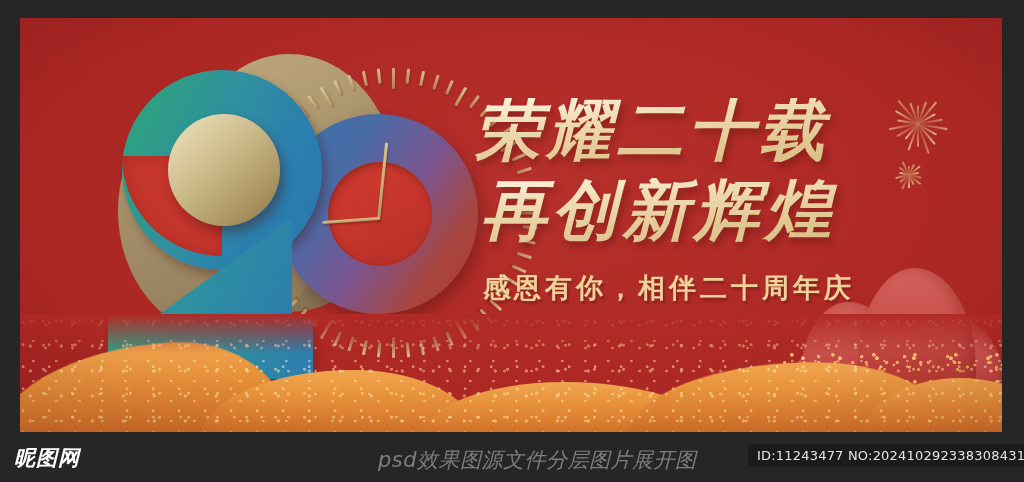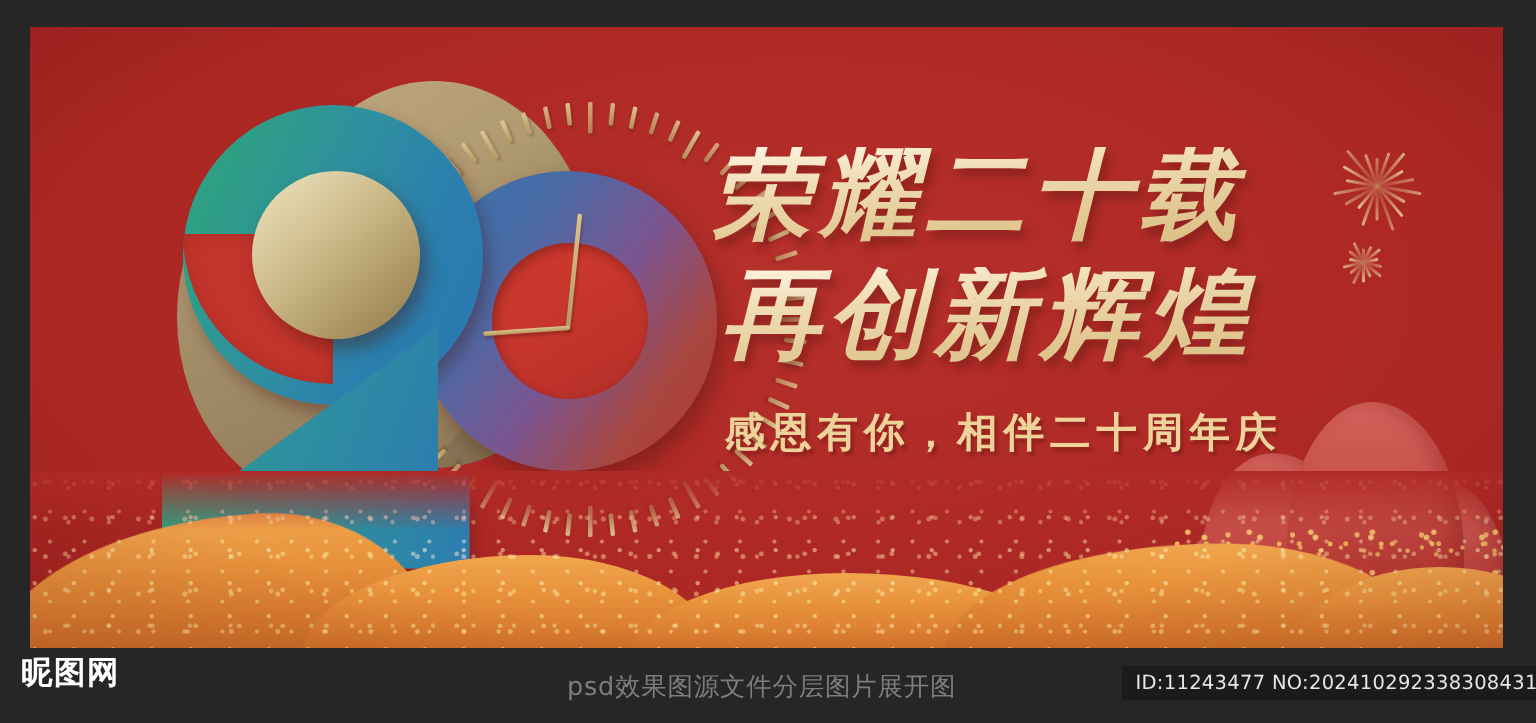--- a/index.html
+++ b/index.html
@@ -188,27 +188,27 @@
     mix-blend-mode:screen;pointer-events:none;
   }
   #land .fade{
     position:absolute;left:0;top:0;width:100%;height:40px;
     background:linear-gradient(to bottom,rgba(176,42,39,1) 0%,rgba(176,42,39,0) 100%);
     pointer-events:none;
   }
 
   
   #chrome{position:absolute;left:0;bottom:0;width:1024px;height:50px;background:#262626;}
-  #wm{position:absolute;left:14px;top:2px;display:flex;align-items:flex-end;gap:8px;}
+  #wm{position:absolute;left:14px;top:12px;display:flex;align-items:flex-end;gap:8px;font-style:italic;}
   #wm .cn{color:#fff;font-size:21px;font-weight:700;letter-spacing:1px;
           font-family:"DejaVu Sans","Liberation Sans",sans-serif;}
   #wm .url{color:#f0f0f0;font-size:19px;letter-spacing:.5px;
            font-family:"DejaVu Sans","Liberation Sans",sans-serif;}
-  #caption{position:absolute;left:378px;top:14px;color:#7d7d7d;font-size:17px;letter-spacing:.5px;
-           font-family:"DejaVu Sans","Liberation Sans",sans-serif;}
+  #caption{position:absolute;left:378px;top:14px;color:#7d7d7d;font-size:21px;letter-spacing:.5px;
+           font-family:"DejaVu Sans","Liberation Sans",sans-serif;font-style:italic;}
   #idbadge{position:absolute;left:748px;top:12px;padding:4px 9px;background:#1b1b1b;
            color:#e6e6e6;font-size:13px;letter-spacing:.2px;
            font-family:"DejaVu Sans","Liberation Sans",sans-serif;white-space:nowrap;}
 </style>
 </head>
 <body>
 
 <div id="stage">
 
   <div id="poster">

